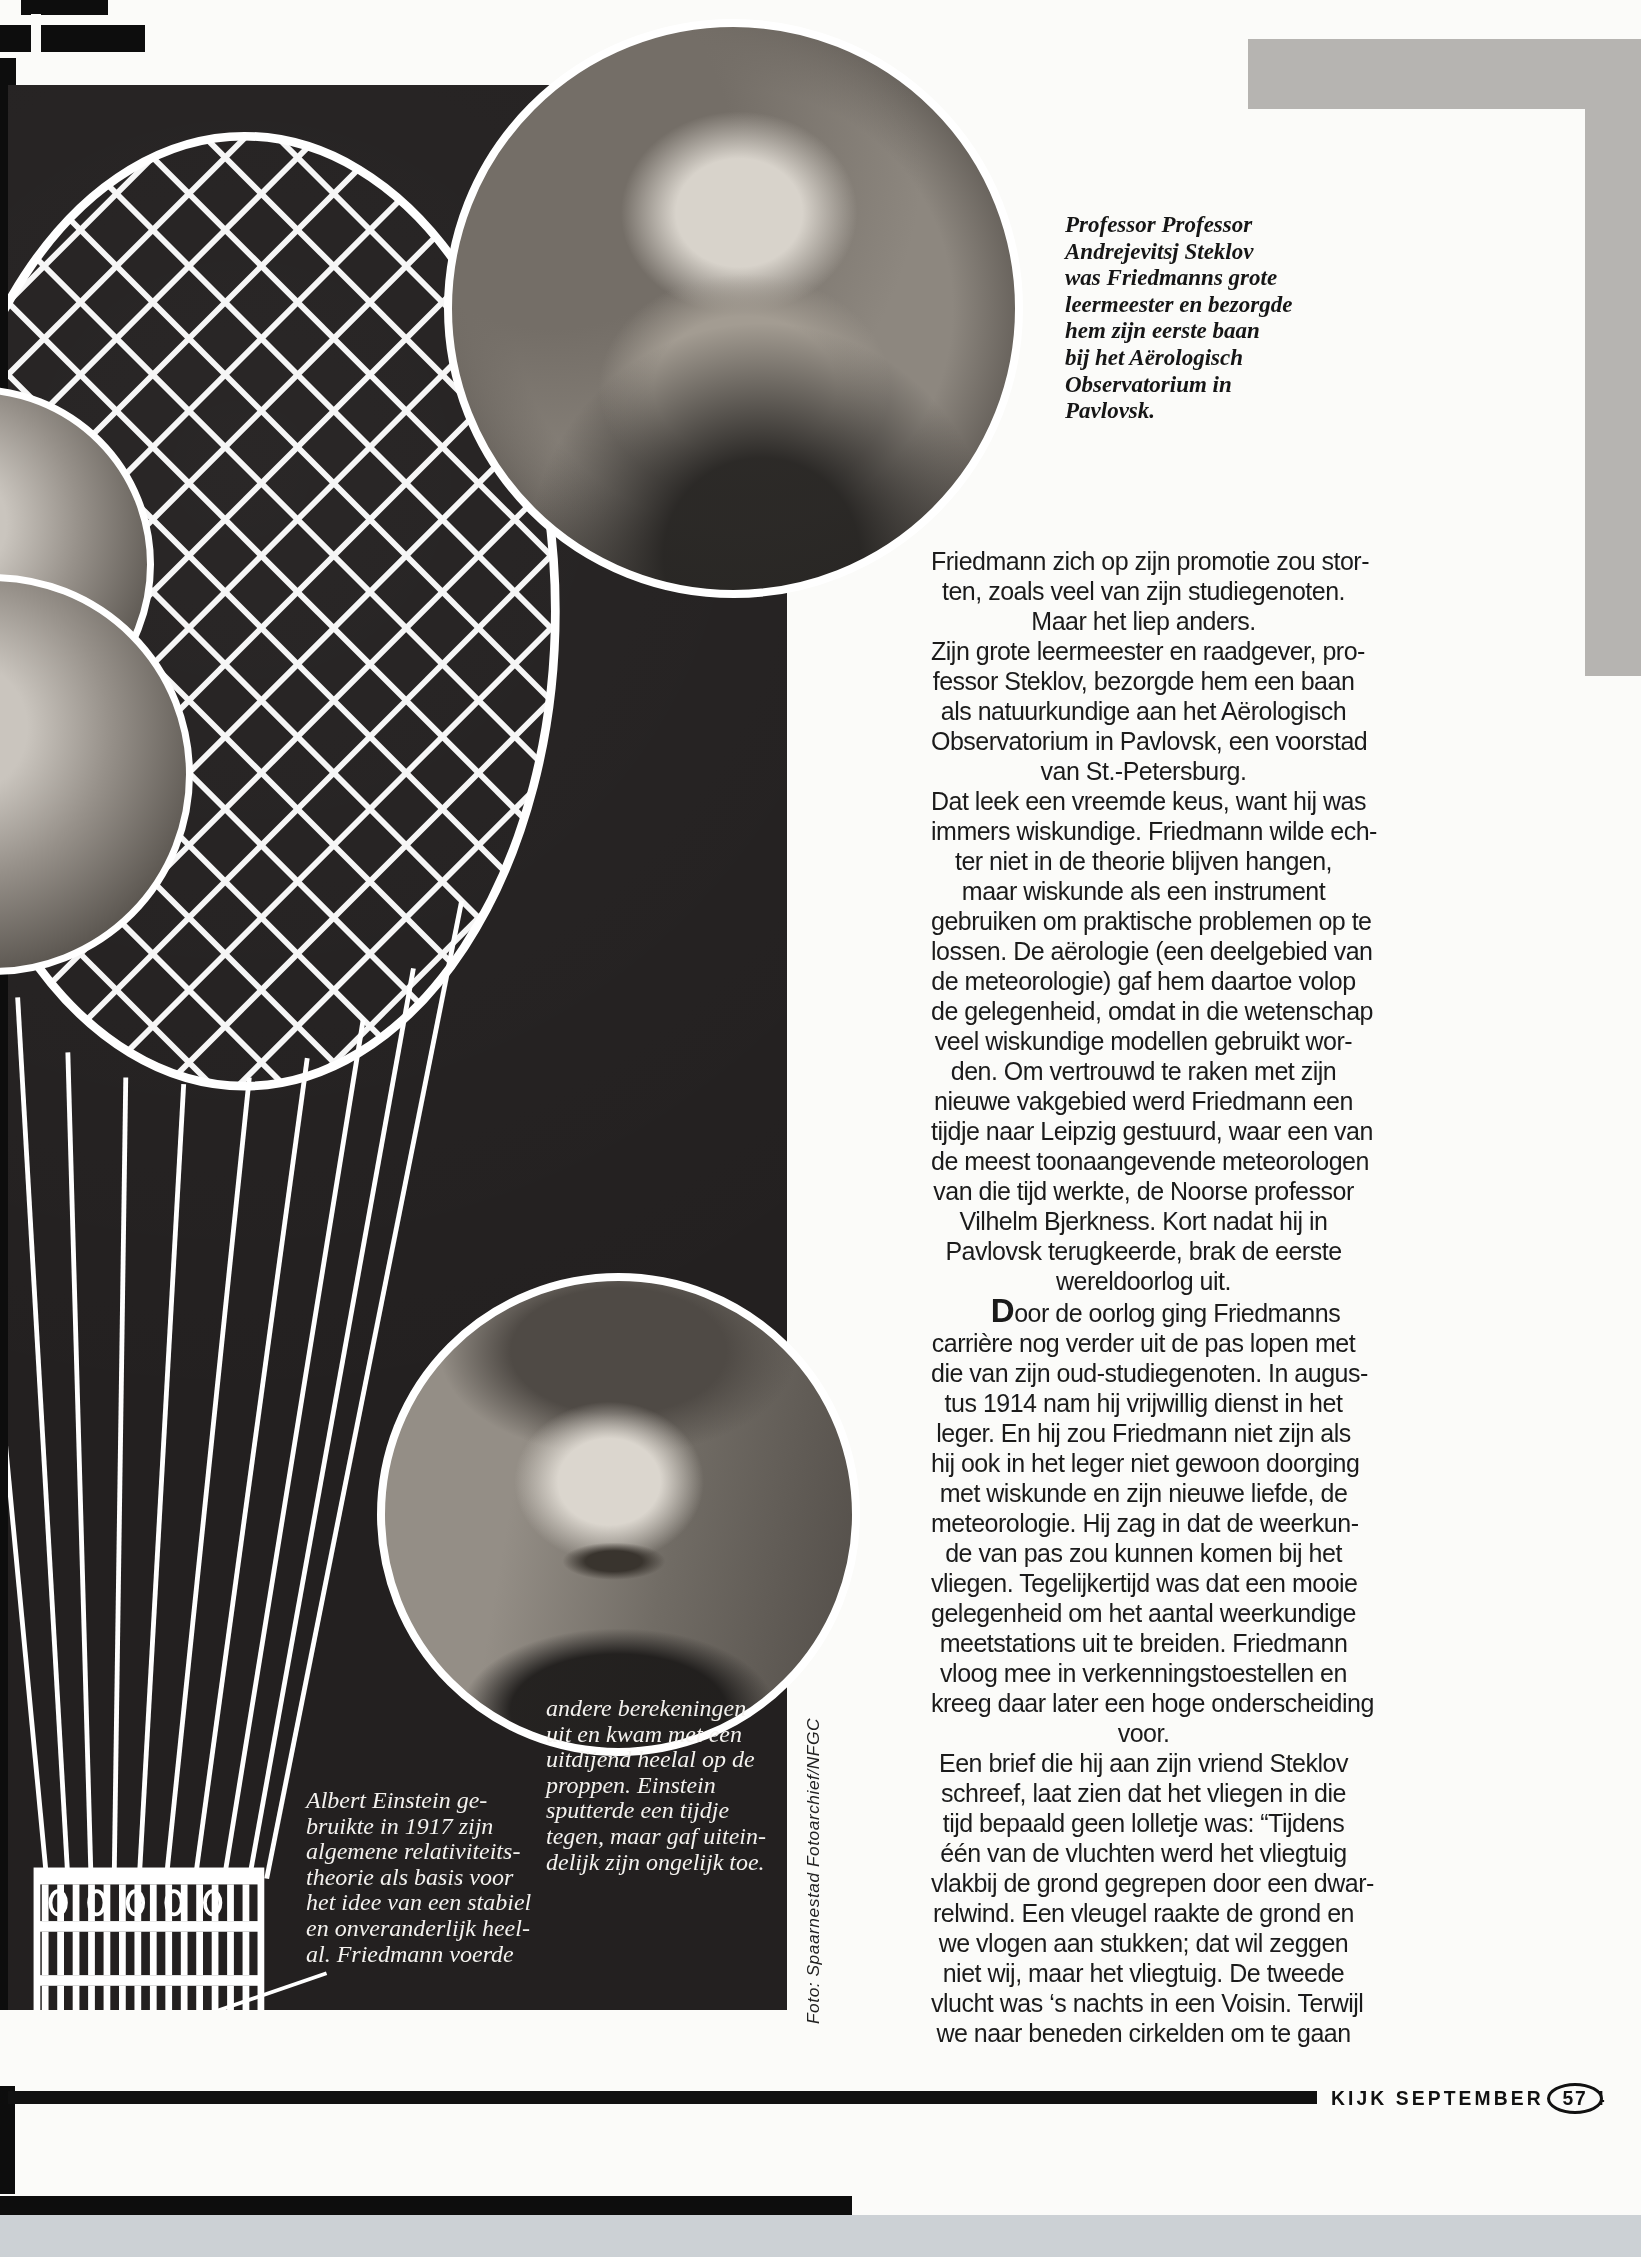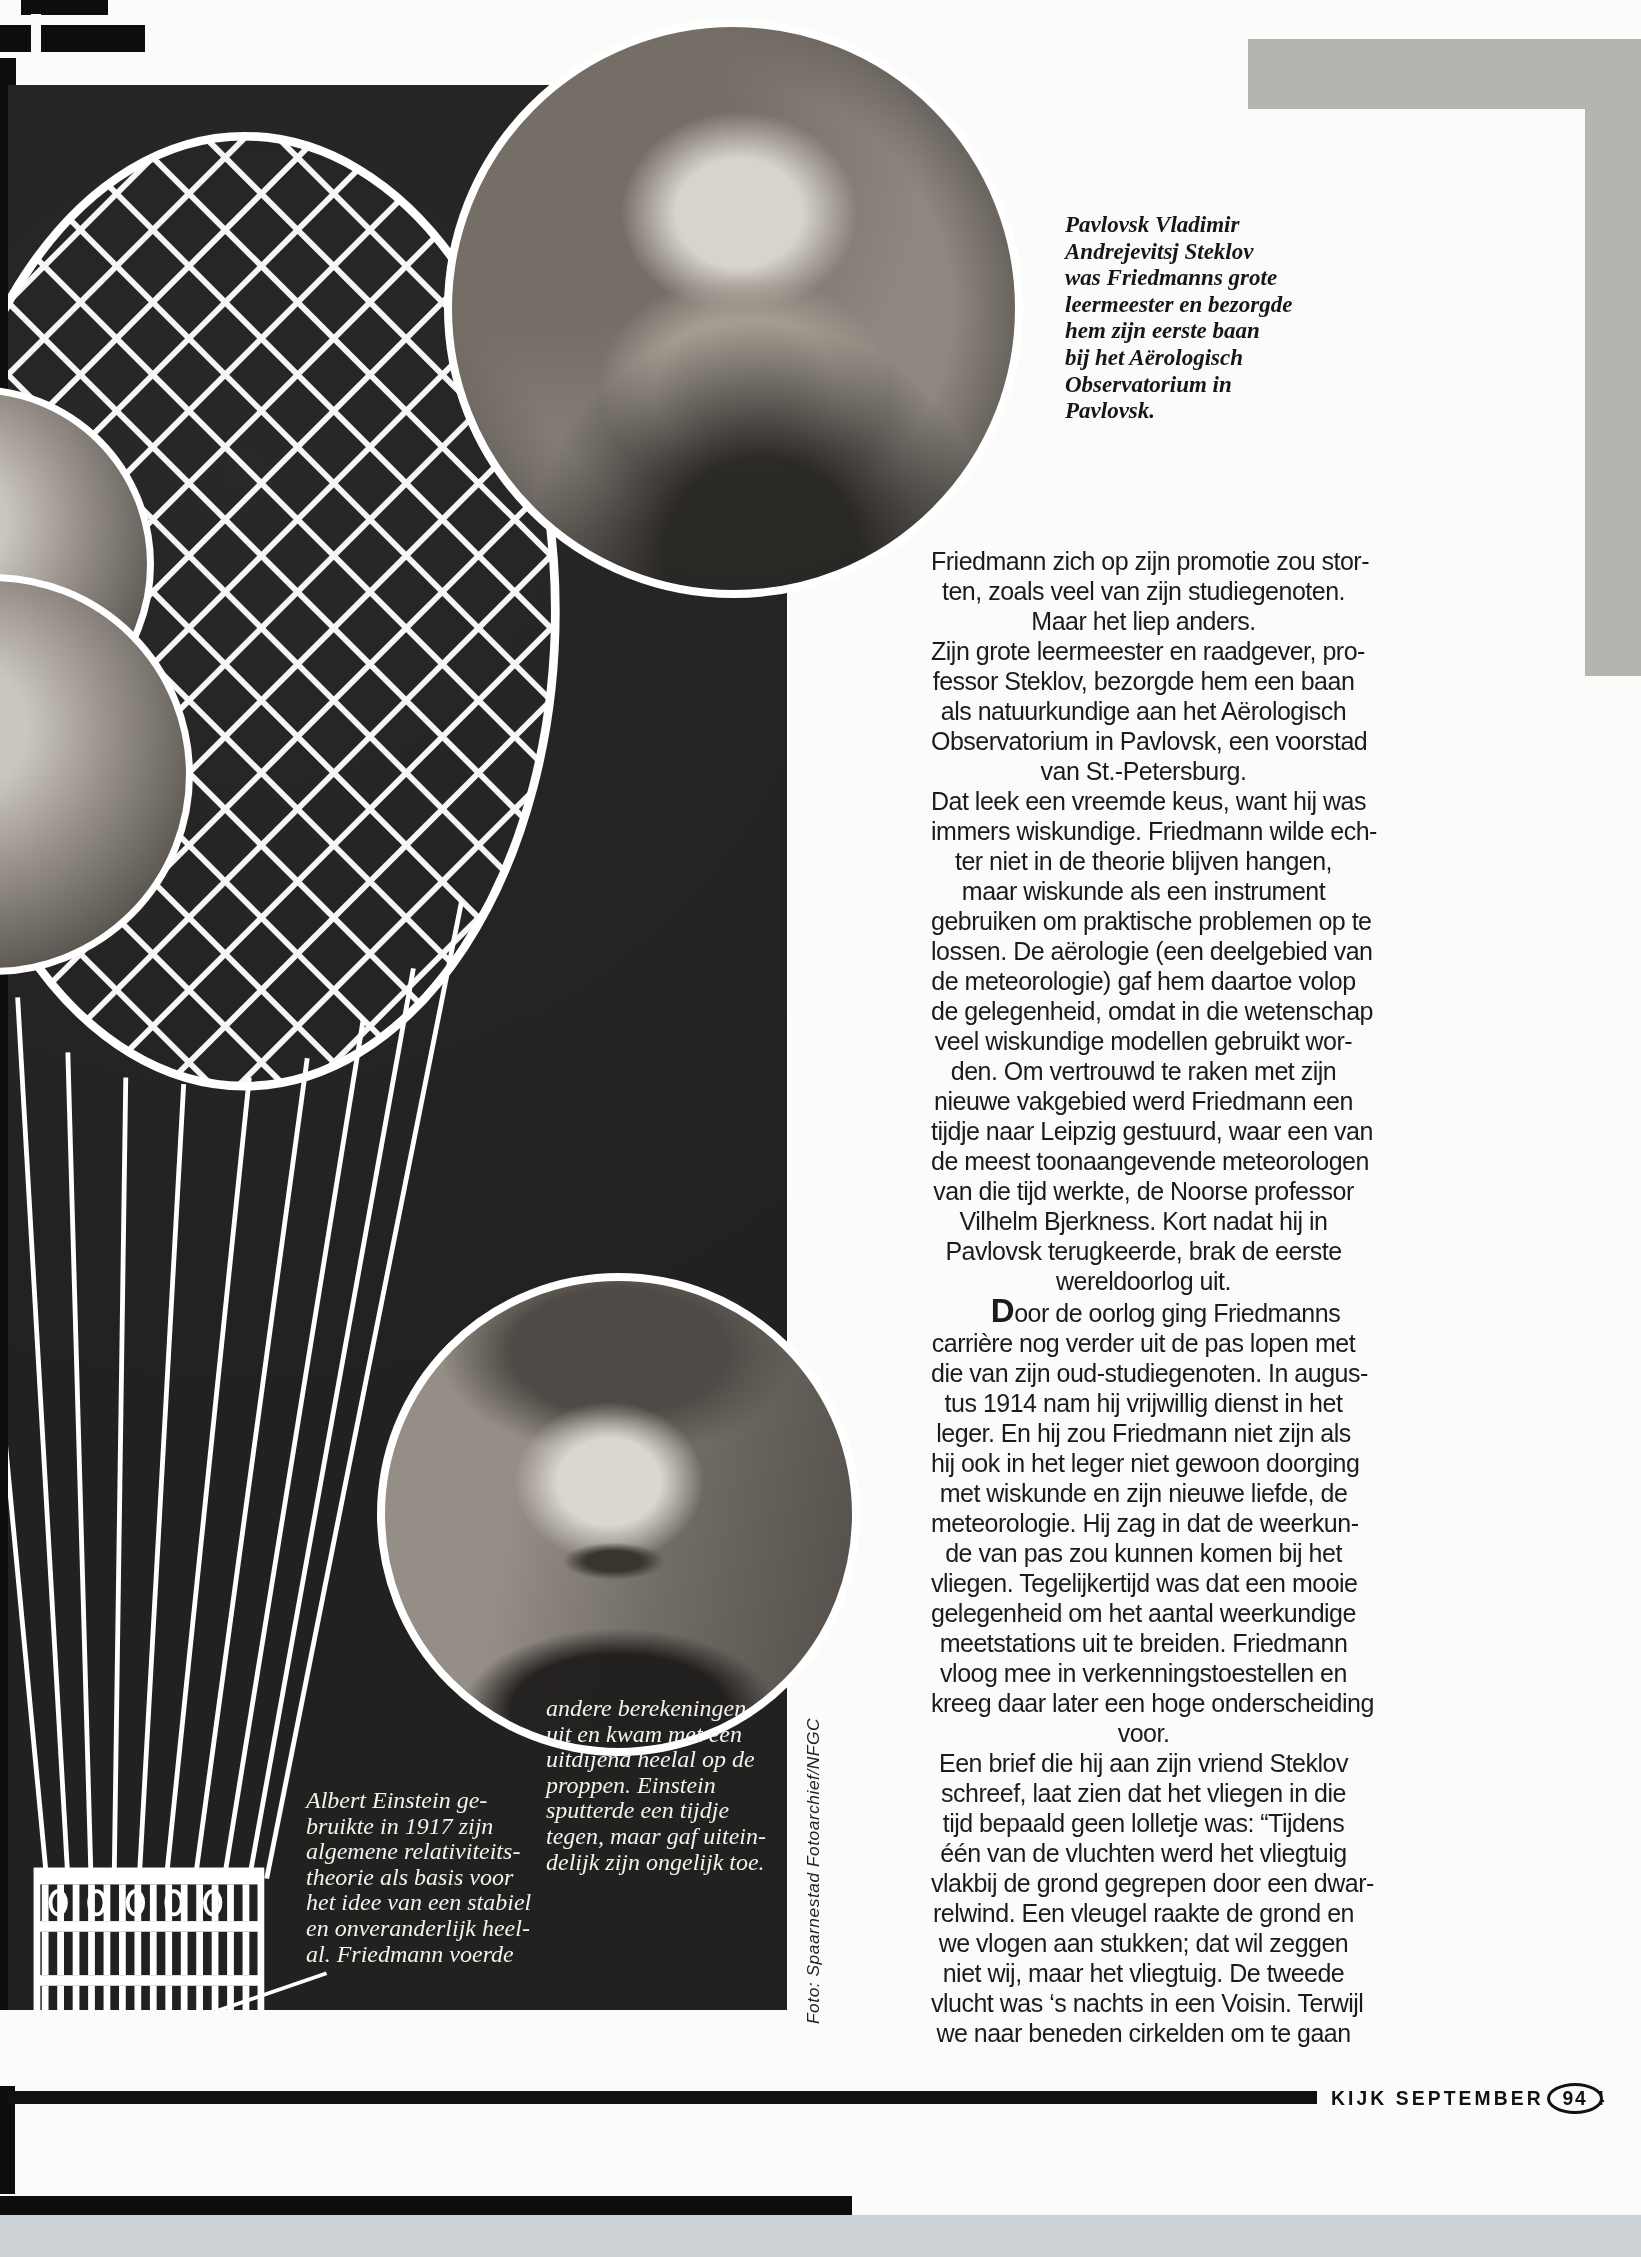--- a/index.html
+++ b/index.html
@@ -181,21 +181,21 @@
     </g>
   </svg>
 
   <div class="group-circle" id="group-circle-1"></div>
   <div class="group-circle" id="group-circle-2"></div>
 
   <div class="circle-photo" id="steklov-photo"></div>
   <div class="circle-photo" id="einstein-photo"></div>
 
   <div id="steklov-caption">
-      <div class="tline">Pavlovsk Vladimir</div>
+      <div class="tline">Professor Professor</div>
       <div class="tline">Andrejevitsj Steklov</div>
       <div class="tline">was Friedmanns grote</div>
       <div class="tline">leermeester en bezorgde</div>
       <div class="tline">hem zijn eerste baan</div>
       <div class="tline">bij het Aërologisch</div>
       <div class="tline">Observatorium in</div>
       <div class="tline">Pavlovsk.</div>
     </div>
 
   <div id="article-column">
@@ -277,18 +277,18 @@
       <div class="tline">proppen. Einstein</div>
       <div class="tline">sputterde een tijdje</div>
       <div class="tline">tegen, maar gaf uitein-</div>
       <div class="tline">delijk zijn ongelijk toe.</div>
     </div>
 
   <div id="photo-credit">Foto: Spaarnestad Fotoarchief/NFGC</div>
 
   <div id="footer-rule"></div>
   <div id="footer-text">KIJK SEPTEMBER 1994</div>
-  <div id="page-badge">94</div>
+  <div id="page-badge">57</div>
 
   <div class="mark" id="bottom-band"></div>
   <div id="bottom-scan"></div>
 </div>
 
 
 </body></html>

